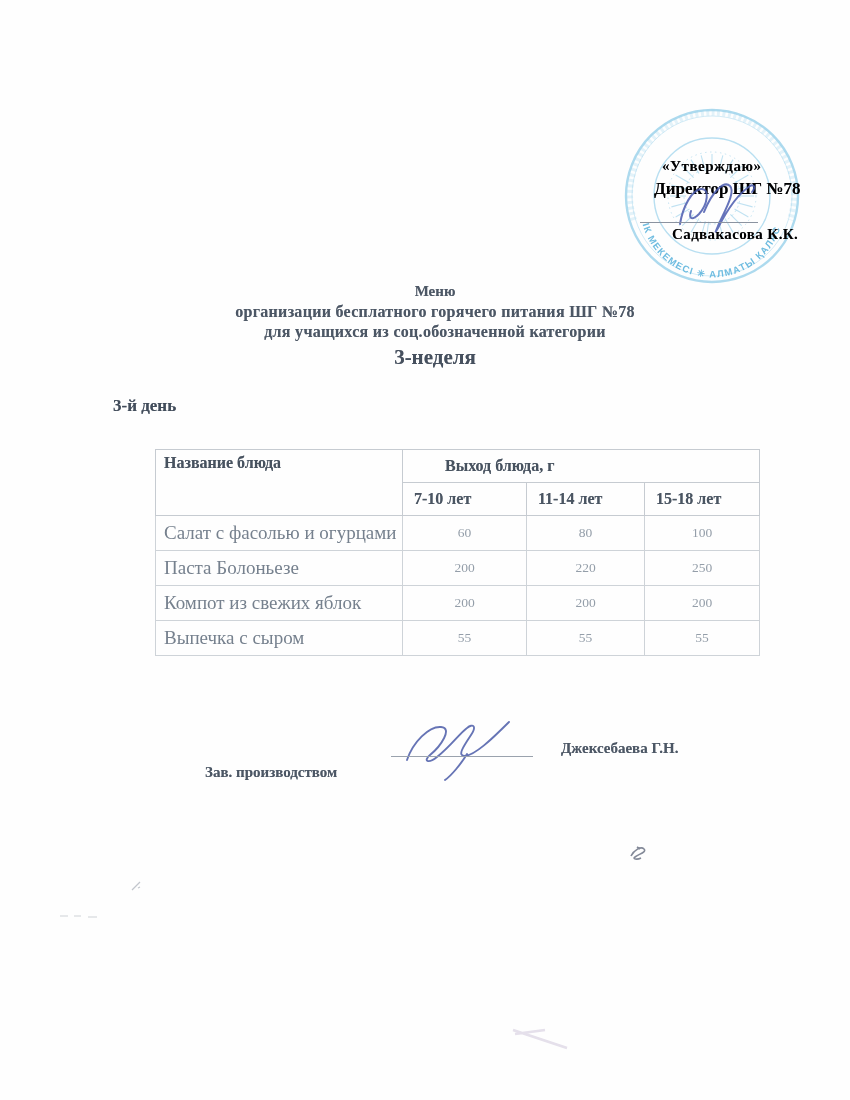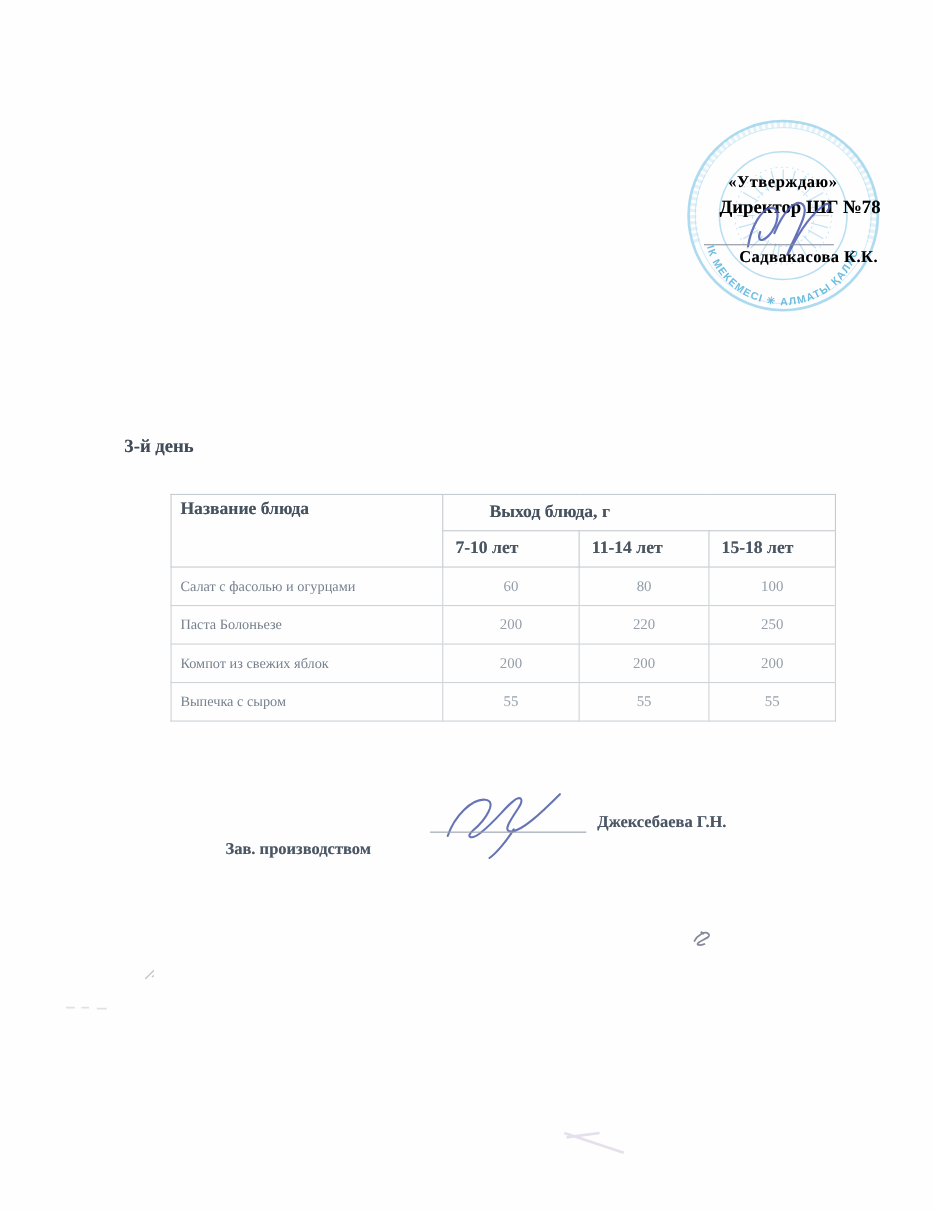--- a/index.html
+++ b/index.html
@@ -35,28 +35,28 @@
     position:absolute;left:123px;top:449px;width:604px;
     border-collapse:collapse;table-layout:fixed;margin-left:32px;
   }
   .menu-table th,.menu-table td{
     border:1px solid #c6cbd1;overflow:hidden;white-space:nowrap;
   }
   .menu-table tbody td{border-color:#ced3d8;}
   .th-dish{width:247px;text-align:left;padding:4px 8px;font-size:16px;color:#47525f;vertical-align:top;}
   .th-out{text-align:left;padding:3px 0 3px 42px;font-size:16px;color:#47525f;height:26px;}
   .th-age{text-align:left;padding:3px 0 3px 11px;font-size:16px;color:#4a5562;height:26px;}
-  .td-dish{text-align:left;padding:4px 8px;font-size:13px;color:#76818e;height:26px;}
+  .td-dish{text-align:left;padding:4px 8px;font-size:19px;color:#76818e;height:26px;}
   .td-val{text-align:center;font-size:13.5px;color:#949ea9;}
 
   
   .footer-line{position:absolute;left:205px;top:740px;width:520px;}
   .role-label{position:absolute;left:0;top:0;font-size:15px;font-weight:bold;white-space:nowrap;margin-top:24px;}
   .footer-underline{position:absolute;left:186px;top:16px;width:142px;border-bottom:1.2px solid #9aa2ad;}
-  .footer-name{position:absolute;left:338px;top:0;font-size:15px;font-weight:bold;white-space:nowrap;}
+  .footer-name{position:absolute;left:356px;top:0;font-size:15px;font-weight:bold;white-space:nowrap;}
   .sig-footer{position:absolute;left:192px;top:-32px;}
 
   
   .artifact{position:absolute;}
 </style>
 </head>
 <body>
 
 <div class="page">
 
@@ -137,20 +137,26 @@
     <svg class="sig-director" width="95" height="62" viewBox="0 0 95 62">
       <path d="M6,46 C9,28 18,12 27,11 C36,10 34,26 25,36 C19,42 14,42 17,33
                M30,34 C38,14 50,2 56,8 C62,14 50,34 44,48 C42,53 40,57 44,50
                C52,34 64,16 76,8 C80,6 82,9 78,14" fill="none" stroke="#4a5aae" stroke-width="2" stroke-linecap="round" opacity="0.85"></path>
     </svg>
 
     <div class="sig-underline"></div>
     <div class="stamp-text director-name soft">Садвакасова К.К.</div>
   </div>
 
+  <div class="title-block">
+    <div class="t-menu soft">Меню</div>
+    <div class="t-line2 soft">организации бесплатного горячего питания ШГ №78</div>
+    <div class="t-line3 soft">для учащихся из соц.обозначенной категории</div>
+    <div class="t-week soft">3-неделя</div>
+  </div>
 
   <div class="day-heading soft">3-й день</div>
 
   <table class="menu-table">
     <colgroup>
         <col style="width:247px">
         <col style="width:124px">
         <col style="width:118px">
         <col style="width:115px">
       </colgroup>

